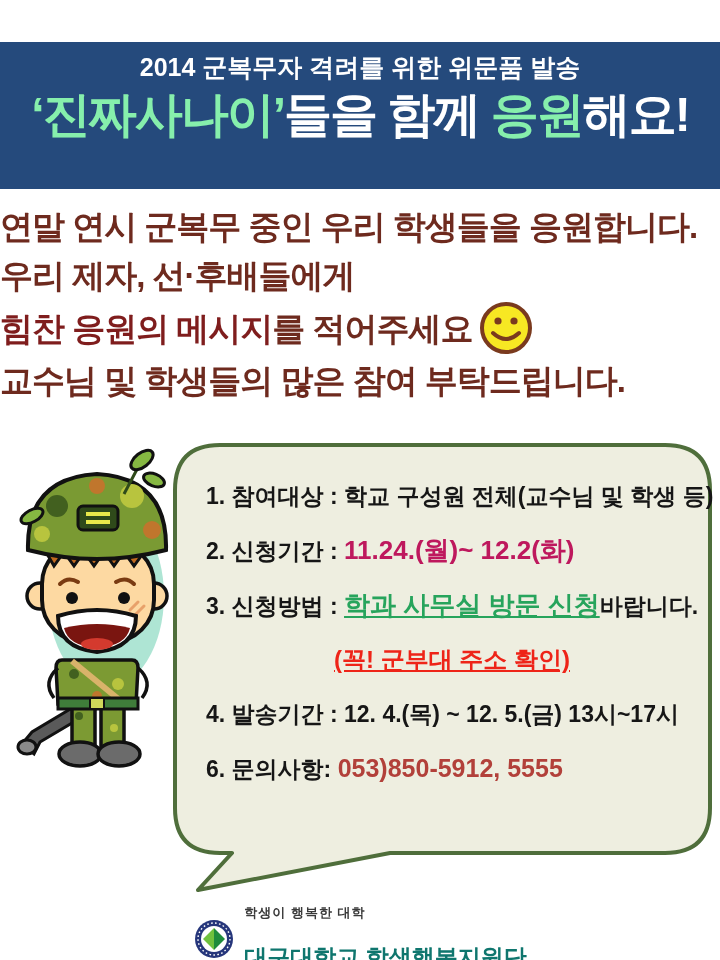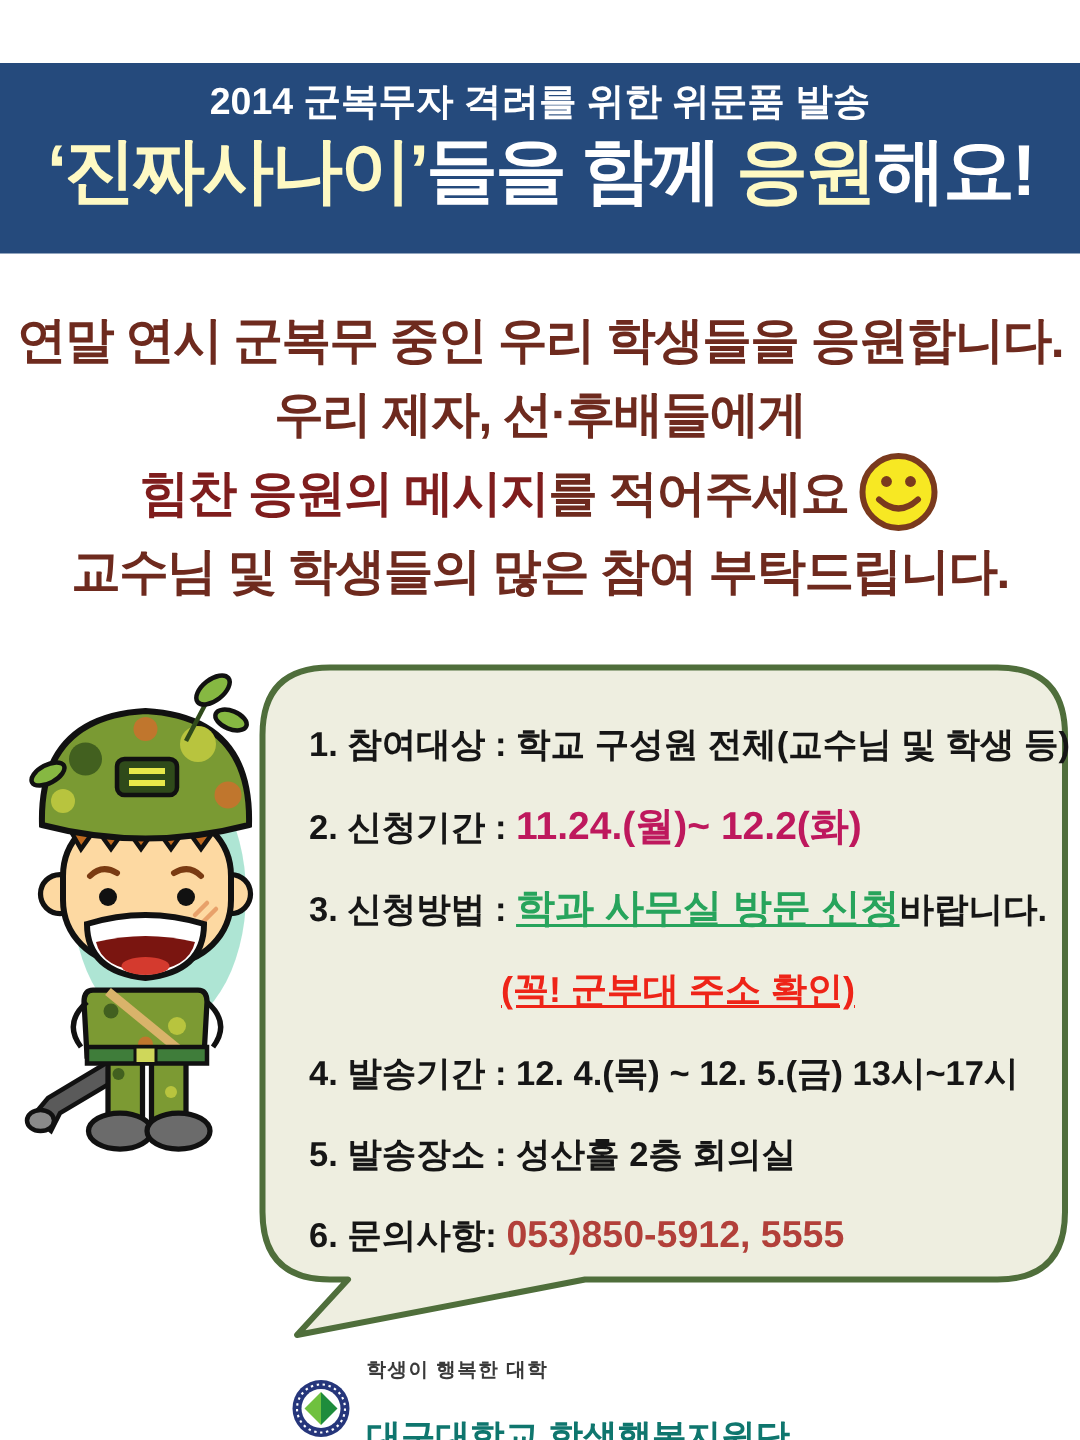--- a/index.html
+++ b/index.html
@@ -2,36 +2,36 @@
 <html><head>
 <meta charset="utf-8">
 <style>
   html,body { margin:0; padding:0; }
   .page {
     position:relative; width:720px; height:960px; background:#ffffff;
     overflow:hidden; font-family:"Liberation Sans", sans-serif;
   }
   
   .banner {
-    position:absolute; left:0; top:42px; width:720px; height:127px;
+    position:absolute; left:0; top:42px; width:720px; height:147px;
     background:#254a7c; text-align:center;
   }
   .banner-subtitle {
     display:block; margin-top:9px; color:#ffffff; font-size:25px;
     font-weight:bold; letter-spacing:0px; white-space:nowrap;
   }
   .banner-title {
     display:block; margin-top:3px; font-size:48px; font-weight:bold;
     letter-spacing:-2px; white-space:nowrap; line-height:56px;
   }
-  .c-yellow { color:#fef9c3; }
+  .c-yellow { color:#86efac; }
   .c-white  { color:#ffffff; }
   
   .intro {
-    position:absolute; left:0; top:202px; width:720px; text-align:center;
+    position:absolute; left:0; top:202px; width:720px; text-align:left;
     color:#6e2a1e; font-weight:bold; font-size:33px; letter-spacing:-1px;
     line-height:49px; white-space:nowrap;
   }
   .intro .highlight { color:#7f1d1d; }
   .smiley { vertical-align:-16px; margin-left:5px; }
   
   .soldier { position:absolute; left:2px; top:446px; }
   
   .bubble-shape { position:absolute; left:170px; top:440px; }
   .bubble-content {
@@ -163,24 +163,20 @@
       <span>신청방법 : </span><span class="val-green">학과 사무실 방문 신청</span><span>바랍니다.</span>
     </div>
     <div class="bubble-row row-note">
       <span class="note-text">(꼭! 군부대 주소 확인)</span>
     </div>
     <div class="bubble-row">
       <span>4.</span>
       <span>발송기간 : </span><span>12. 4.(목) ~ 12. 5.(금) 13시~17시</span>
     </div>
     <div class="bubble-row">
-      <span>5.</span>
-      <span>발송장소 : </span><span>성산홀 2층 회의실</span>
-    </div>
-    <div class="bubble-row">
       <span>6.</span>
       <span>문의사항: </span><span class="val-phone">053)850-5912, 5555</span>
     </div>
   </div>
 
   <div class="footer">
     <svg width="42" height="42" viewBox="0 0 42 42">
       <circle cx="21" cy="21" r="19" fill="#26367b"></circle>
       <circle cx="21" cy="21" r="13" fill="#ffffff"></circle>
       <circle cx="21" cy="21" r="16" fill="none" stroke="#ffffff" stroke-width="1.4" stroke-dasharray="1.6 2.4"></circle>

